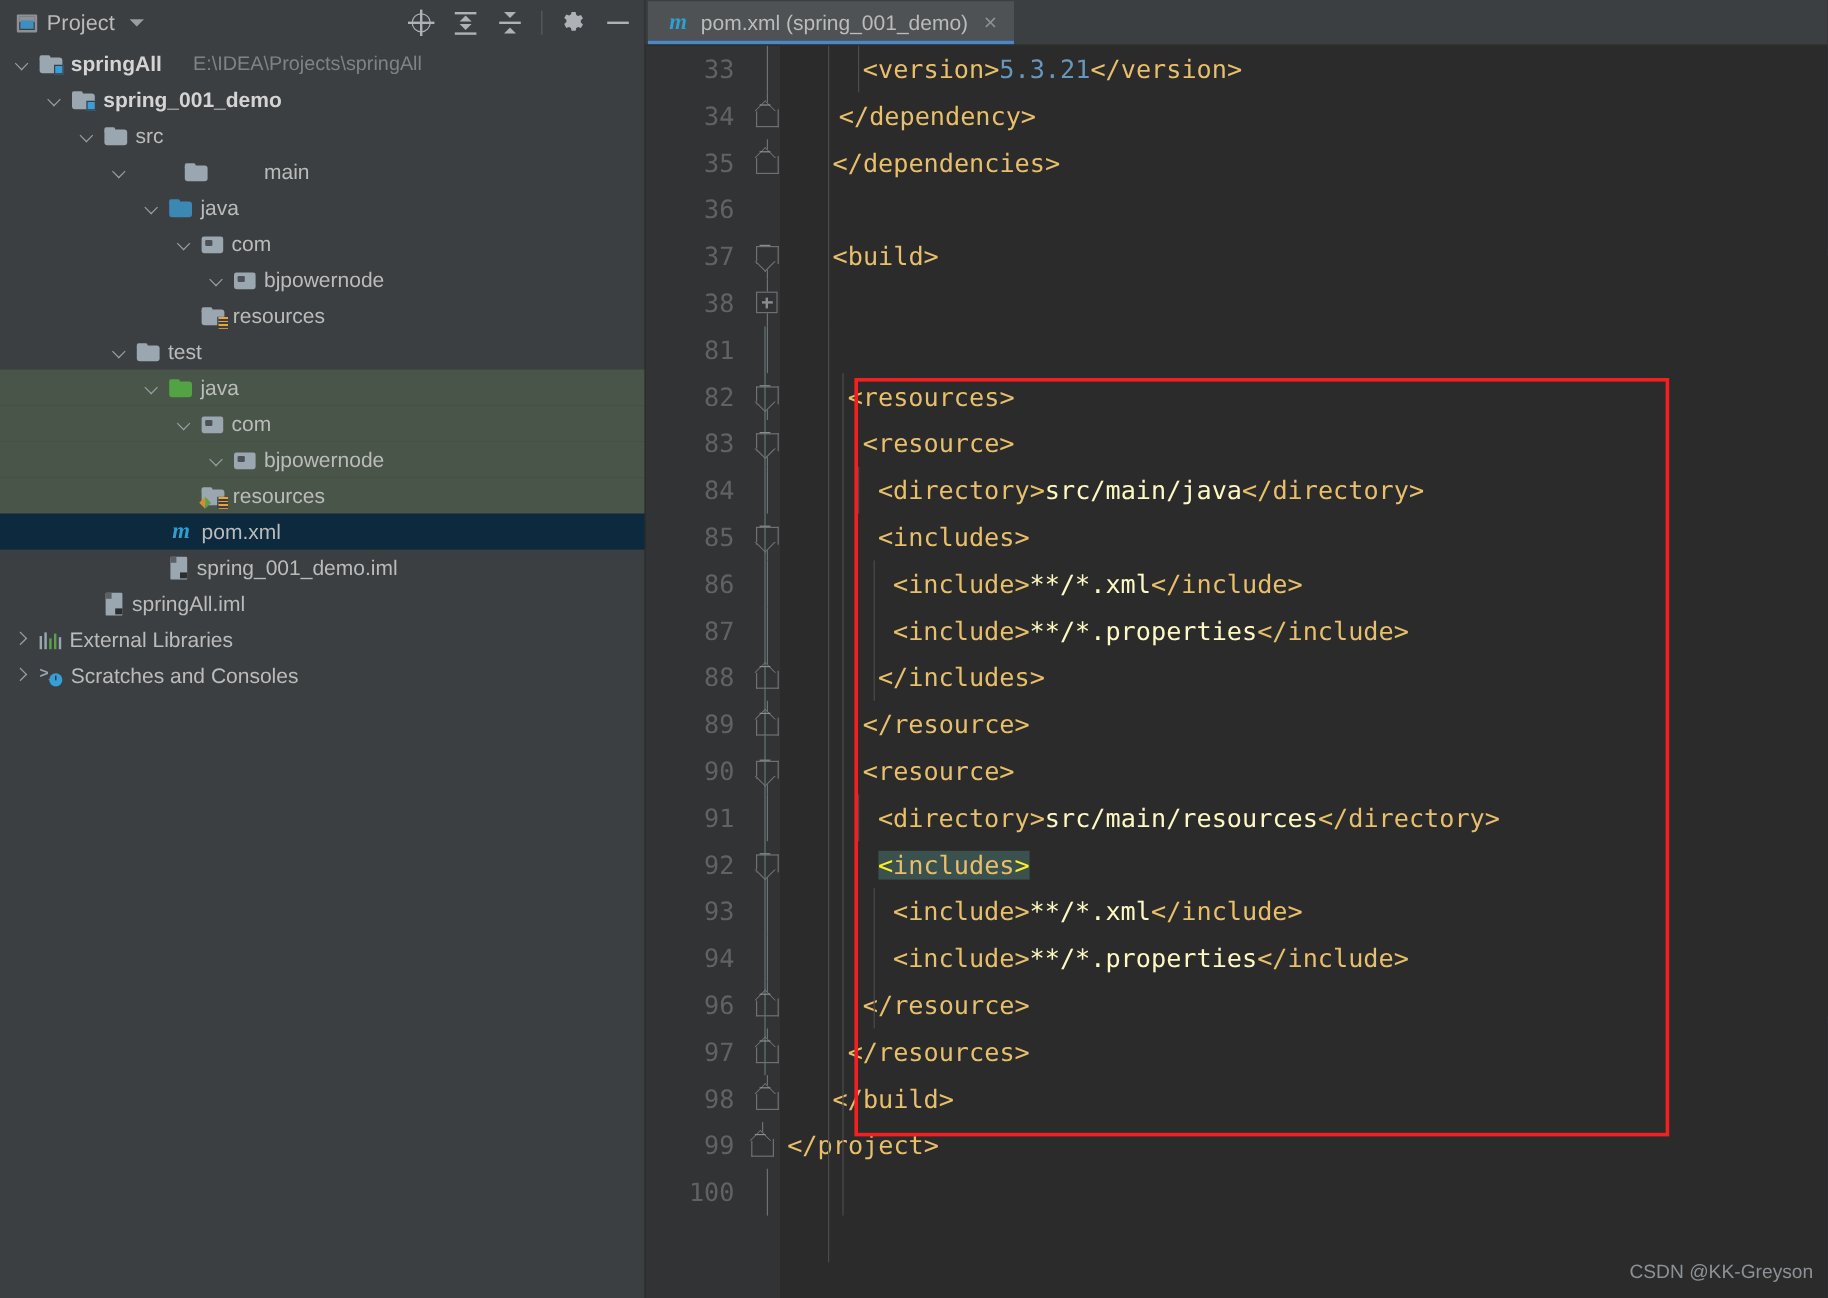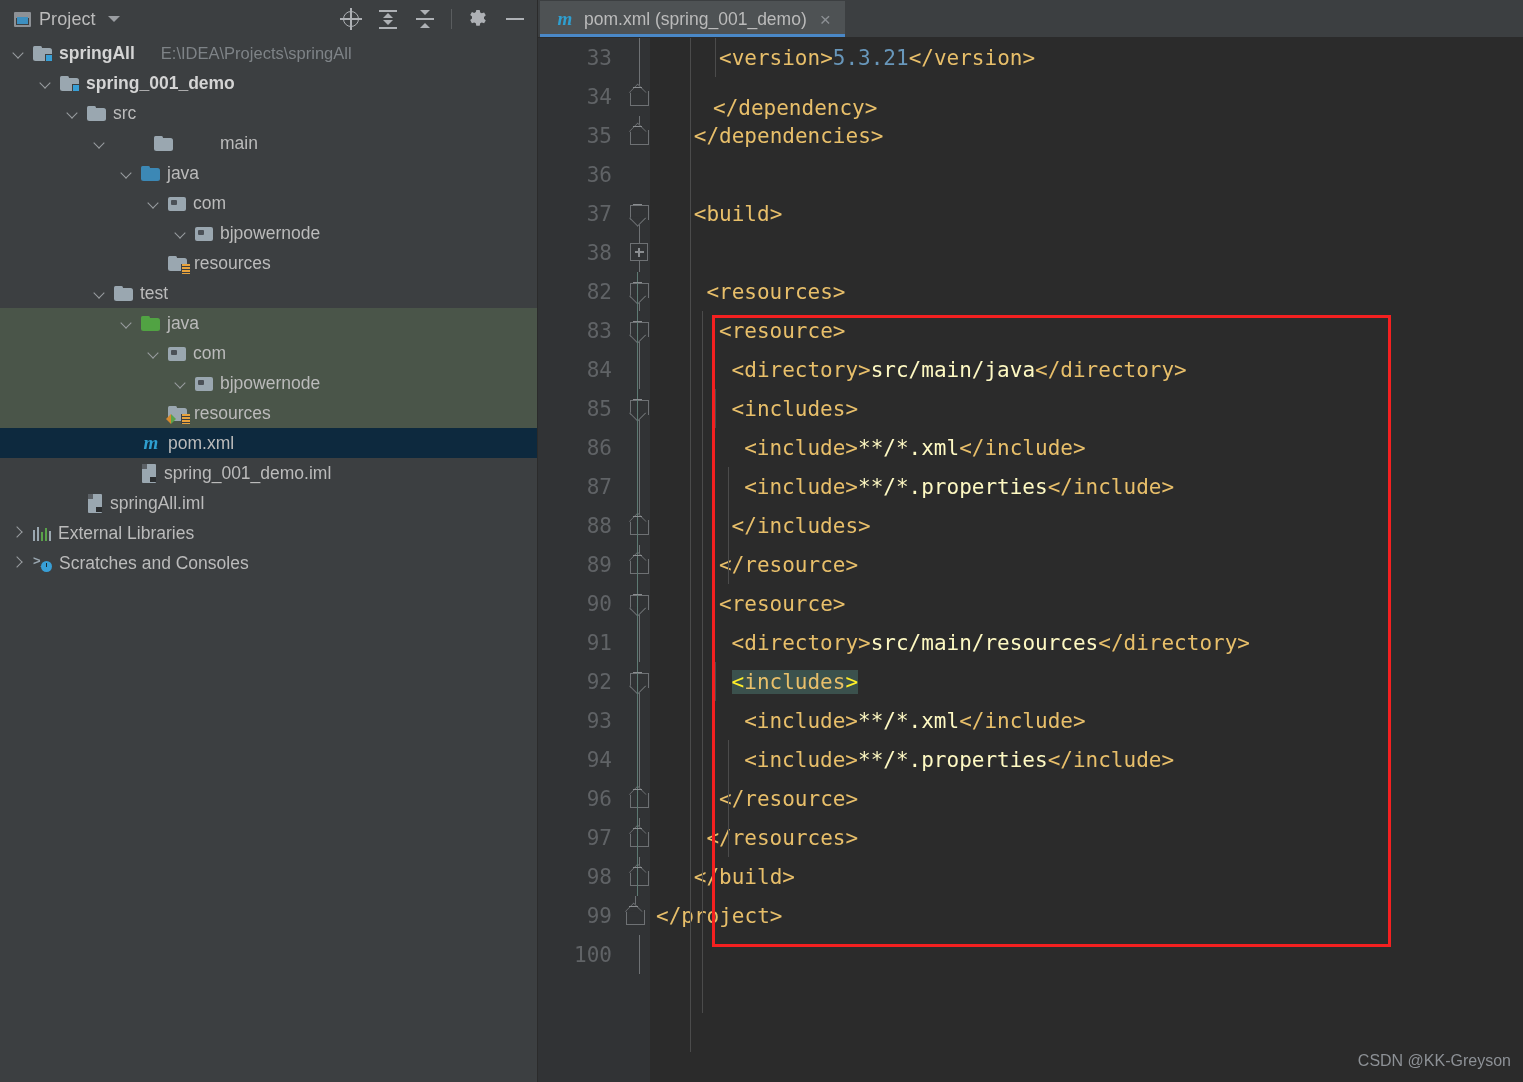--- a/index.html
+++ b/index.html
@@ -478,21 +478,21 @@
             </span>
             <span class="codetext" style="left: 181px;"><span class="t">&lt;version&gt;</span><span class="n">5.3.21</span><span class="t">&lt;/version&gt;</span></span>
           </div>
           <div class="code-line">
             <span class="lineno">34</span>
             <span class="fold">
               <span class="stem half-top"></span>
               <span class="house up"></span>
               <span class="minus"></span>
             </span>
-            <span class="codetext" style="left: 175px; margin-top: 11px;"><span class="t">&lt;/dependency&gt;</span></span>
+            <span class="codetext" style="left: 161px;"><span class="t">&lt;/dependency&gt;</span></span>
           </div>
           <div class="code-line">
             <span class="lineno">35</span>
             <span class="fold">
               <span class="stem half-top"></span>
               <span class="house up"></span>
               <span class="minus"></span>
             </span>
             <span class="codetext" style="left: 155.8px;"><span class="t">&lt;/dependencies&gt;</span></span>
           </div>
@@ -512,20 +512,27 @@
           <div class="code-line">
             <span class="lineno">38</span>
             <span class="fold">
               <span class="stem half-top"></span>
               <span class="stem half-bot"></span>
               <span class="plusbox">
                 <span class="h"></span>
                 <span class="v"></span>
               </span>
             </span>
+          </div>
+          <div class="code-line">
+            <span class="lineno">81</span>
+            <span class="fold">
+              <span class="stem"></span>
+            </span>
+            <span class="codetext" style="left: 118px;"><span class="v"></span></span>
           </div>
           <div class="code-line">
             <span class="lineno">82</span>
             <span class="fold">
               <span class="stem half-bot"></span>
               <span class="house dn"></span>
               <span class="minus"></span>
             </span>
             <span class="codetext" style="left: 168.4px;"><span class="t">&lt;resources&gt;</span></span>
           </div>

